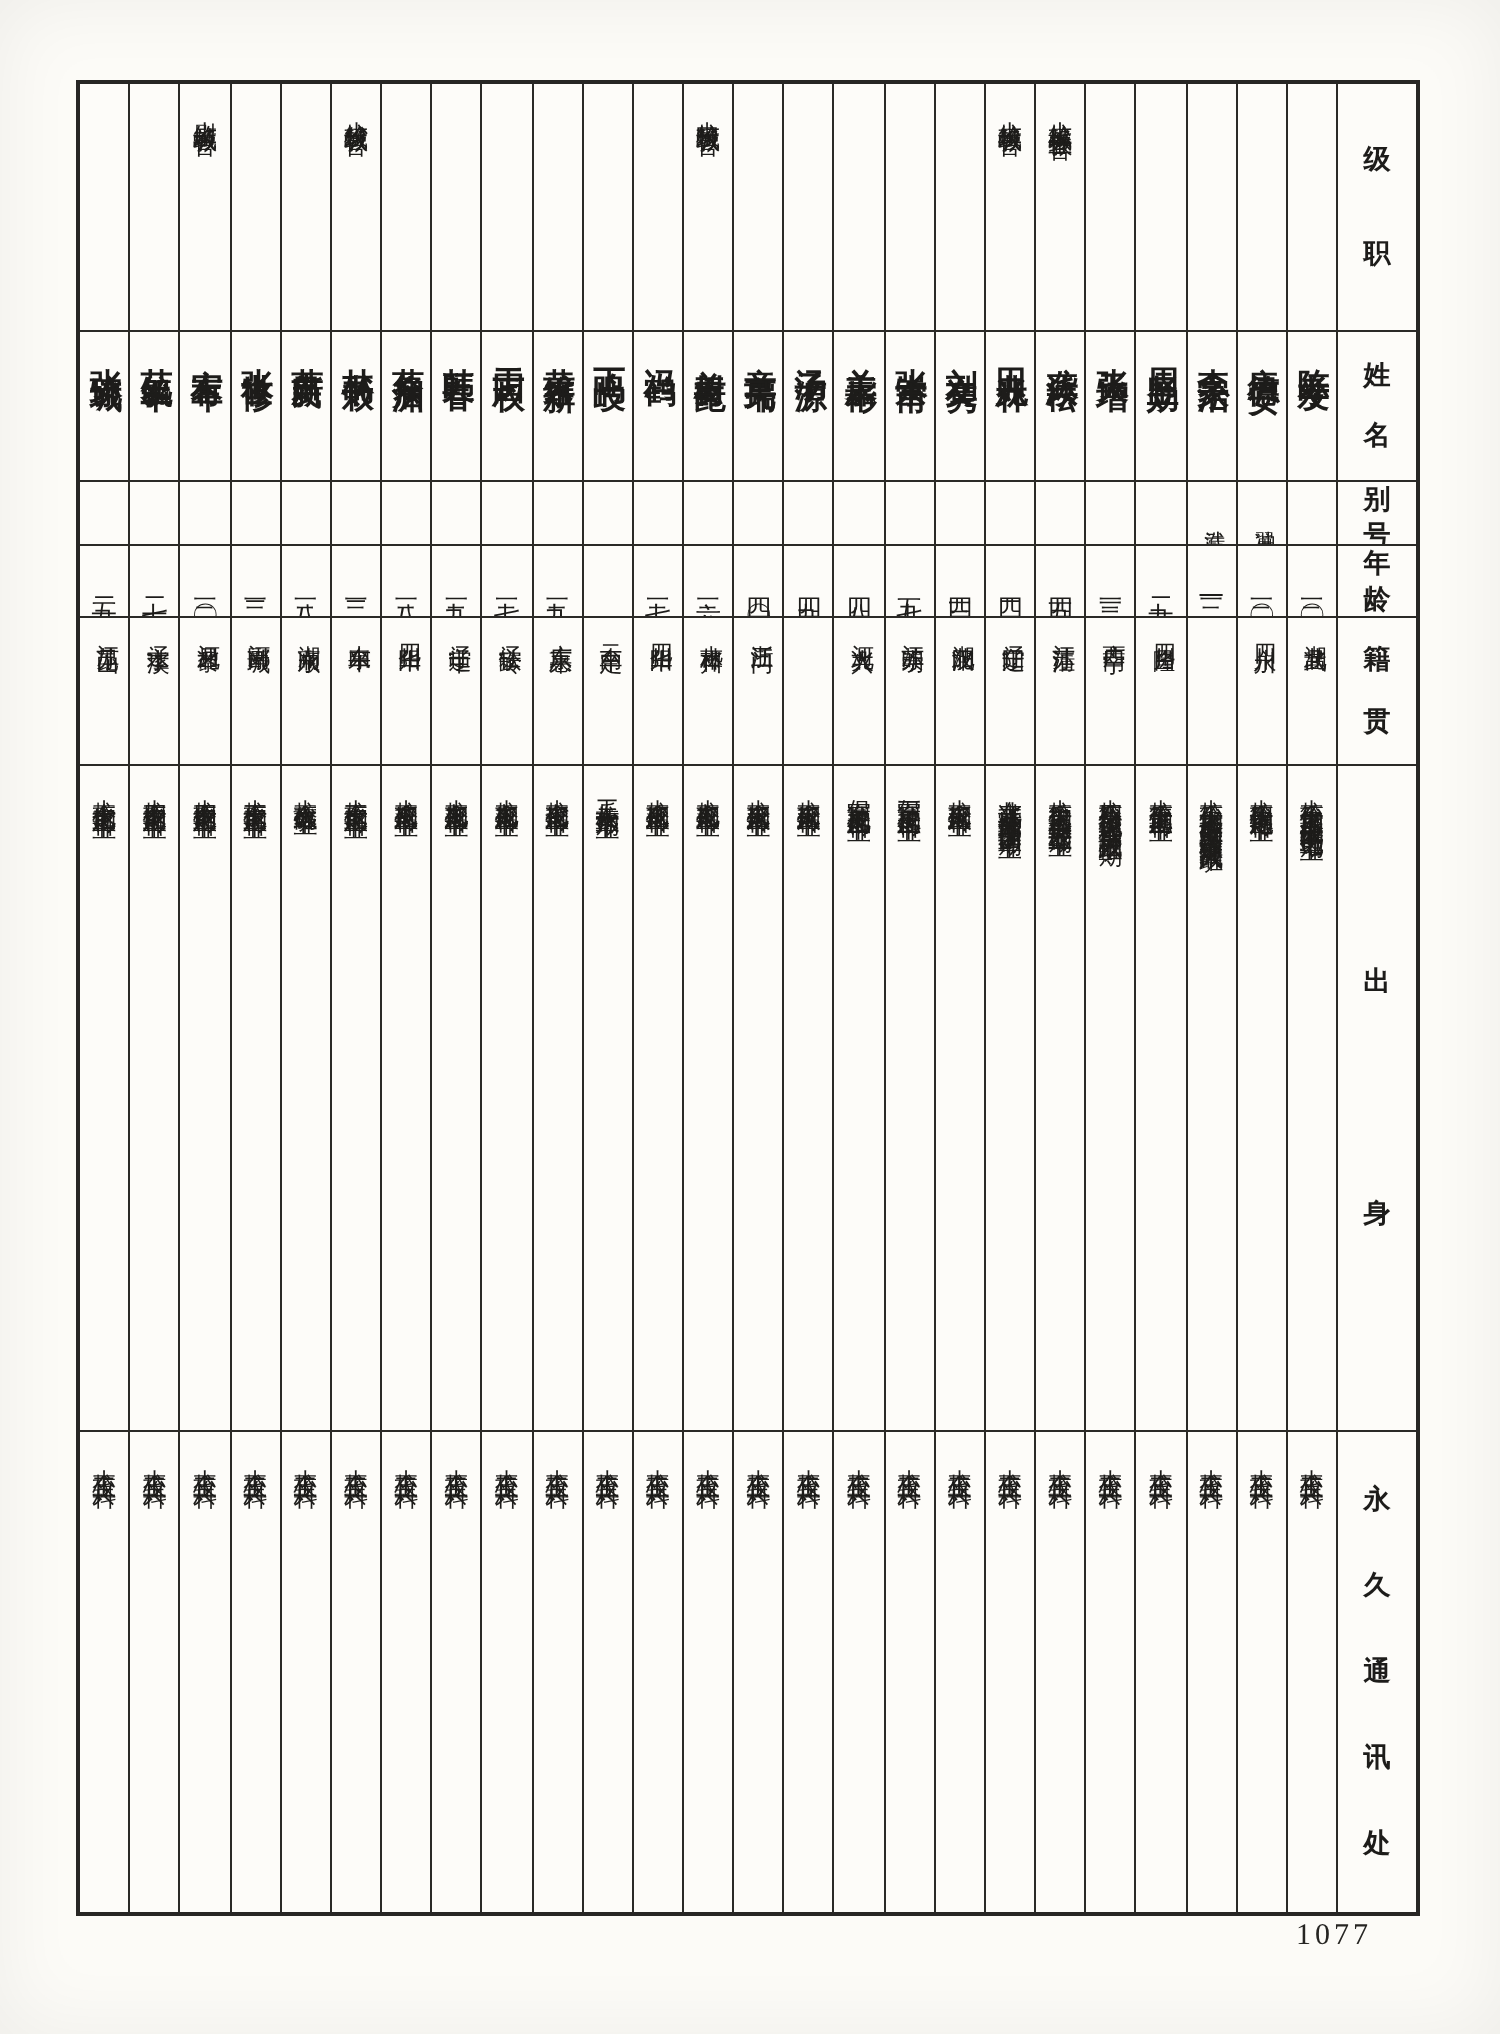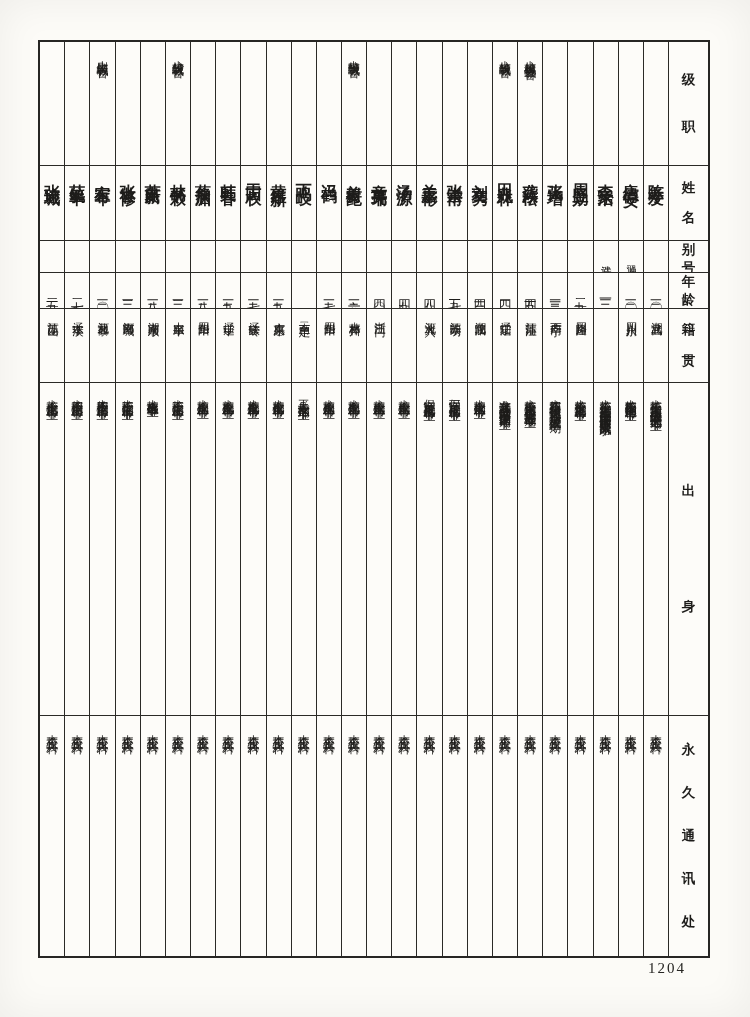--- a/index.html
+++ b/index.html
@@ -650,15 +650,15 @@
         </div>
       <div class="cell h-bg">
           <span class="vtext bg-text">本校十七期工科毕业</span>
         </div>
       <div class="cell">
           <span class="vtext addr-text">本校工兵科</span>
         </div>
     </div>
     </div>
 
-  <div class="page-number">1204</div>
+  <div class="page-number">1077</div>
 
 </div>
 
 </body></html>

